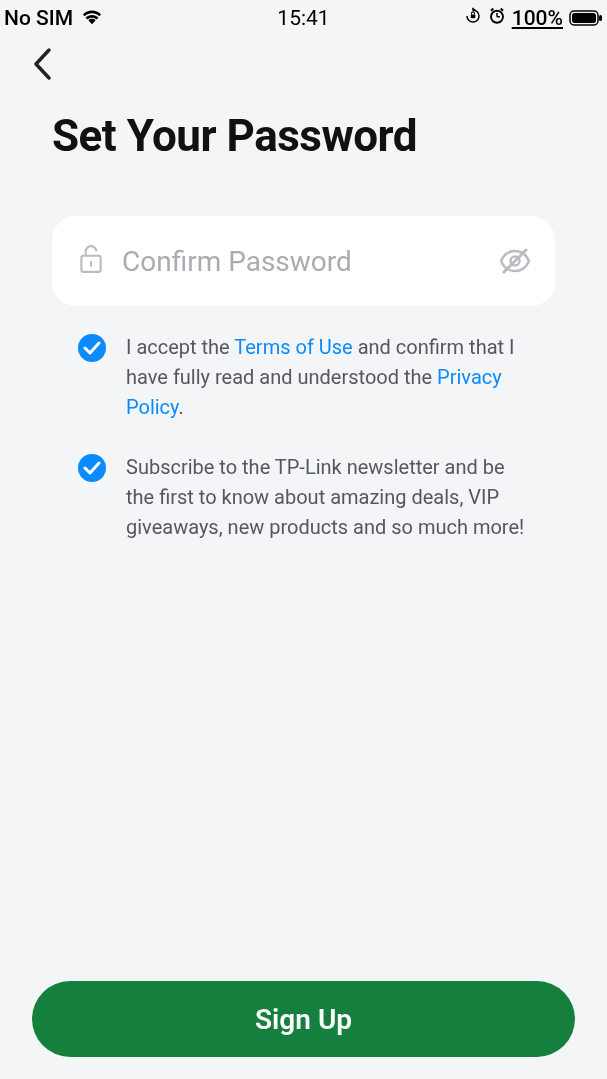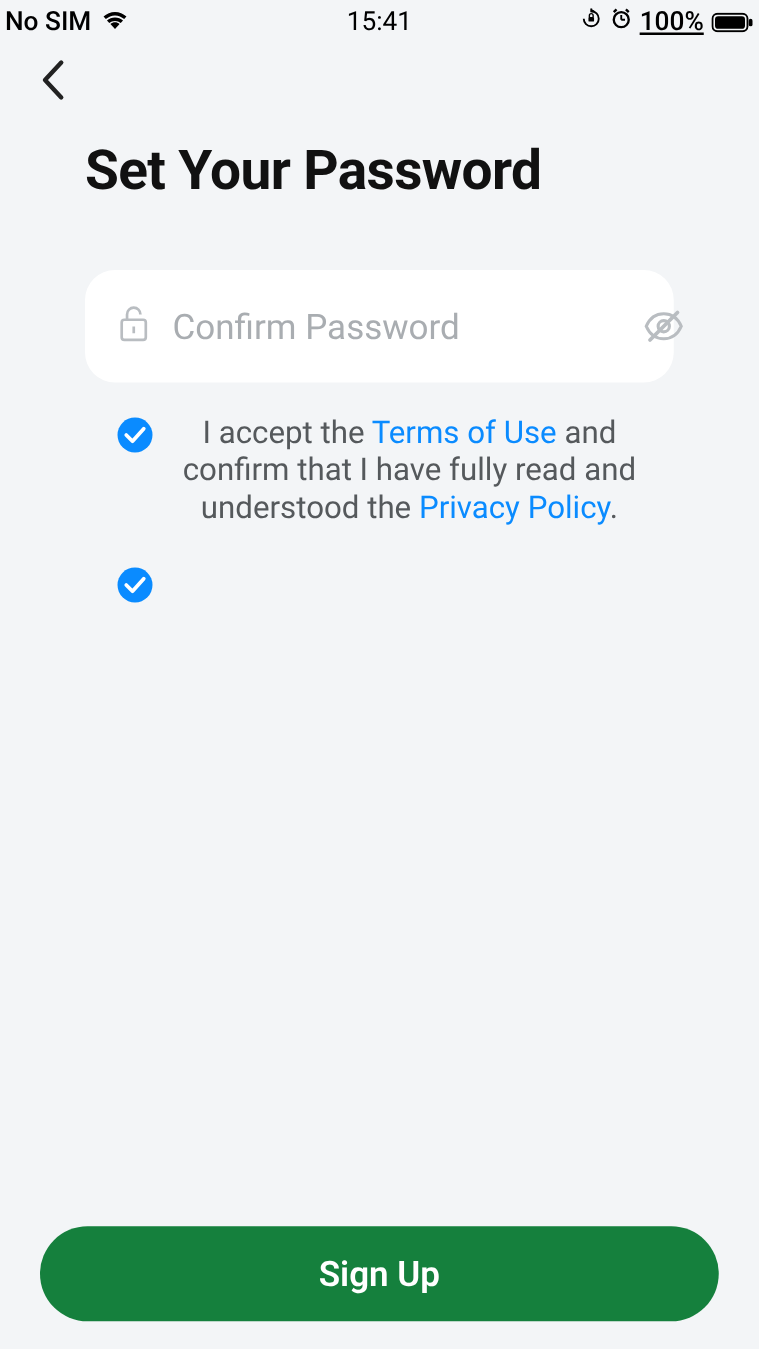--- a/index.html
+++ b/index.html
@@ -59,21 +59,21 @@
       width: 36px;
       height: 36px;
       display: flex;
       align-items: center;
       justify-content: center;
       cursor: pointer;
       background: none;
       border: none;
     }
     .content {
-      padding: 0 68px;
+      padding: 0 52px;
     }
     .title {
       font-size: 44px;
       font-weight: 700;
       color: #111;
       margin-top: 18px;
       margin-bottom: 54px;
       letter-spacing: -0.5px;
     }
     .input-row {
@@ -129,24 +129,23 @@
       border-radius: 50%;
       background: #0a8bff;
       flex-shrink: 0;
       display: flex;
       align-items: center;
       justify-content: center;
       cursor: pointer;
       margin-top: 2px;
     }
     .consent-text {
-      font-size: 25px;
+      font-size: 20px;
       line-height: 30px;
       color: #55595c;
-      text-align: center;
     }
     .link {
       color: #0a8bff;
       text-decoration: none;
     }
     .footer {
       position: absolute;
       bottom: 22px;
       left: 32px;
       right: 32px;
@@ -249,20 +248,21 @@
         <span>I accept the </span><a href="#" class="link">Terms of Use</a><span> and confirm that I have fully read and understood the </span><a href="#" class="link">Privacy Policy</a><span>.</span>
       </div>
     </div>
 
     <div class="consent-row">
       <div class="checkbox">
         <svg width="18" height="14" viewBox="0 0 18 14">
           <polyline points="2,7 7,12 16,2" fill="none" stroke="#fff" stroke-width="3" stroke-linecap="round" stroke-linejoin="round"></polyline>
         </svg>
       </div>
+      <div class="consent-text">Subscribe to the TP-Link newsletter and be the first to know about amazing deals, VIP giveaways, new products and so much more!</div>
     </div>
 
   </div>
 </div>
 
 <div class="footer">
   <button class="signup-btn">Sign Up</button>
 </div>
 
 </body></html>

